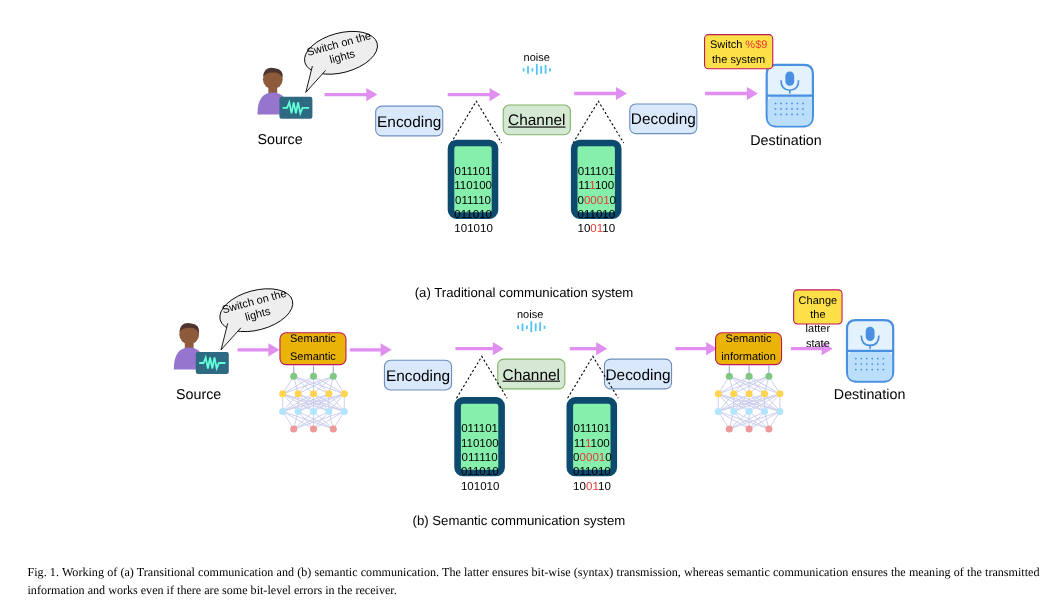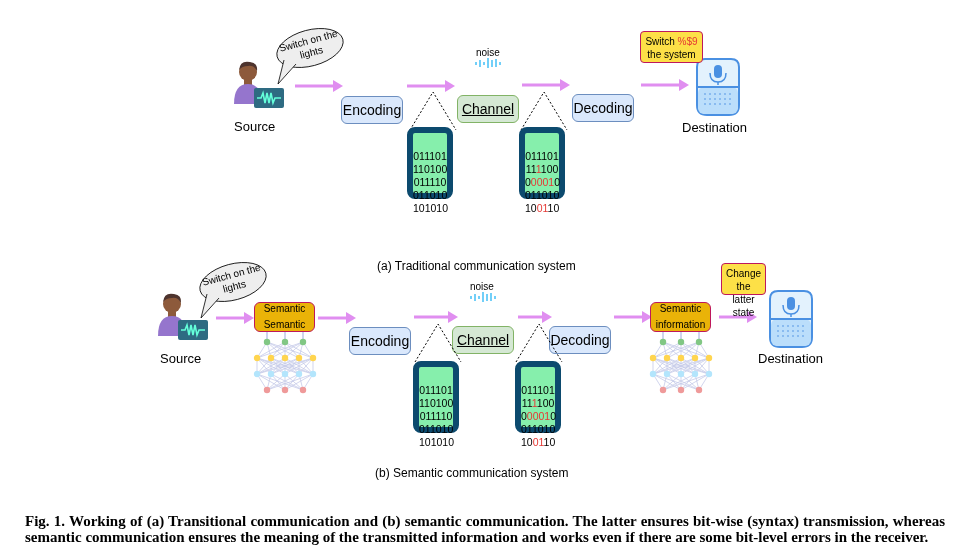--- a/index.html
+++ b/index.html
@@ -10,21 +10,21 @@
   .green{background:#d5e8d4;border:1px solid #82b366;text-decoration:underline;}
   .red{background:#eab308;border:1px solid #be185d;justify-content:space-between;}
   .lbl13{font-size:14px;margin-top:24px;}
   .lbl10{font-size:10px;line-height:12px;}
   .bits{position:absolute;border:6px solid #0c4a6e;border-radius:8px;background:#86efac;font-size:10.5px;line-height:13px;text-align:center;box-sizing:border-box;padding-top:17px;}
   .bits .row span.err{color:#e53935;}
   .caption{position:absolute;font-size:12px;}
   .node-label{position:absolute;font-size:13px;}
   .noise-lbl{position:absolute;font-size:10px;}
   .tooltip{position:absolute;background:#fde047;border:1px solid #be185d;border-radius:4px;font-size:10px;line-height:13px;text-align:center;box-sizing:border-box;padding-top:3px;}
-  .fig-caption{position:absolute;left:25px;top:513px;width:920px;font-family:"Liberation Serif",serif;font-size:15px;line-height:16px;text-align:justify;font-weight:bold;}
+  .fig-caption{position:absolute;left:25px;top:513px;width:920px;font-family:"Liberation Serif",serif;font-size:11px;line-height:16px;text-align:justify;}
   svg{position:absolute;overflow:visible;}
 </style>
 </head>
 <body>
 
 <div>
 
   <svg style="left:232px;top:58px;" width="60" height="52">
     <circle cx="16" cy="14" r="9" fill="#8d5a3b"></circle>
     <path d="M7 12 Q8 2 18 4 Q26 5 25 13 Q22 7 16 8 Q10 8 7 12Z" fill="#4e342e"></path>

